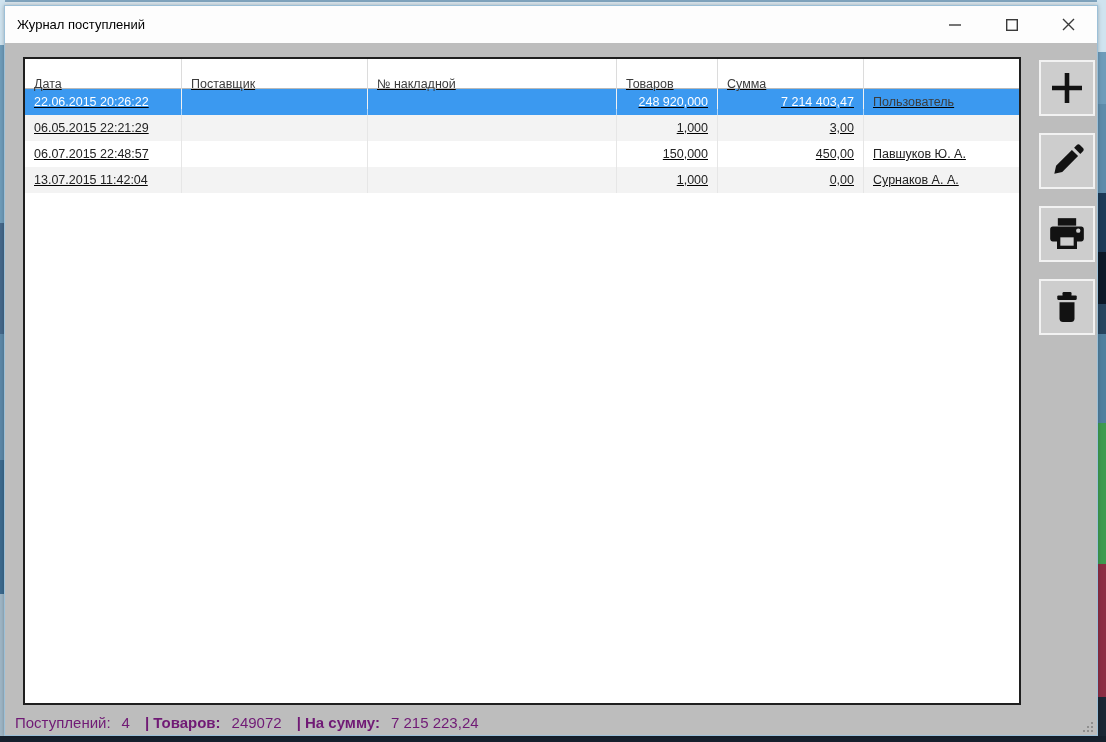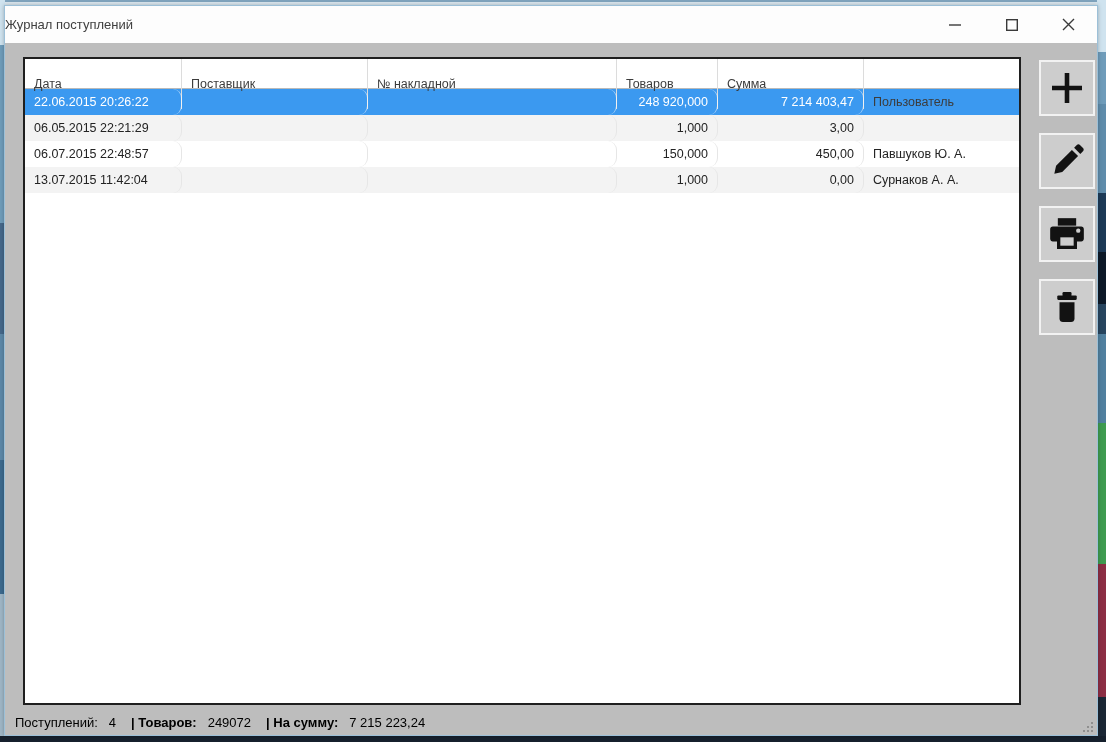--- a/index.html
+++ b/index.html
@@ -37,59 +37,60 @@
     background: #bdbdbd;
     border: 1px solid #9cc0d8;
     box-shadow: 0 0 4px rgba(0,0,0,.25);
   }
   .titlebar {
     position: absolute; left: 0; top: 0; width: 100%; height: 37px;
     background: #fdfdfd;
     display: flex; align-items: center;
   }
   .title-text {
-    font-size: 13px; color: #404040; padding-left: 0;
+    font-size: 13px; color: #000000; padding-left: 12px;
   }
   .win-controls {
     position: absolute; right: 0; top: 0; height: 37px; display: flex;
   }
   .win-btn {
     width: 57px; height: 37px; display: flex; align-items: center; justify-content: center;
     cursor: default;
   }
   .win-btn svg { display: block; }
 
   
   .grid {
     position: absolute; left: 18px; top: 51px; width: 998px; height: 648px;
     background: #ffffff;
     border: 2px solid #1f1f1f;
     overflow: hidden;
   }
   .grid-header, .grid-row {
     display: grid;
     grid-template-columns: 157px 186px 249px 101px 146px 1fr;
+    text-decoration: underline;
   }
   .grid-header { height: 30px; background: #ffffff; border-bottom: 1px solid #b9b9b9; }
   .hcell {
     font-size: 12.5px; color: #3c3c3c;
     display: flex; align-items: center;
     padding: 0 9px;
     border-right: 1px solid #dcdcdc;
   }
   .hcell:last-child { border-right: none; margin-top: 36px; }
   .grid-row { height: 26px; background: #ffffff; }
   .grid-row.alt { background: #f3f3f3; }
   .grid-row.selected { background: var(--selection, #3b99f0); }
   .cell {
     font-size: 12.5px; color: #232323;
     display: flex; align-items: center;
     padding: 0 9px;
     border-right: 1px solid #e6e6e6;
-    white-space: nowrap; overflow: hidden; border-radius: 9px;
+    white-space: nowrap; overflow: hidden;
   }
   .cell:last-child { border-right: none; }
   .cell.num { justify-content: flex-end; }
   .grid-row.selected .cell { color: #ffffff; border-right-color: rgba(255,255,255,.6); }
 
   
   .toolbar {
     position: absolute; left: 1034px; top: 54px; width: 56px;
     display: flex; flex-direction: column; gap: 17px;
   }
@@ -99,21 +100,21 @@
     border: 2px solid #f2f2f2;
     display: flex; align-items: center; justify-content: center;
     cursor: default;
   }
   .tool-btn svg { display: block; }
 
   
   .statusbar {
     position: absolute; left: 0; bottom: 0; width: 100%; height: 26px;
     display: flex; align-items: center;
-    font-size: 13px; color: #000000;
+    font-size: 15px; color: #701a75;
     padding-left: 10px;
   }
   .statusbar .val { margin-left: 11px; }
   .statusbar .lbl { margin-left: 15px; font-weight: bold; }
   .resize-grip {
     position: absolute; right: 3px; bottom: 3px; width: 13px; height: 13px;
   }
 </style>
 </head>
 <body>

